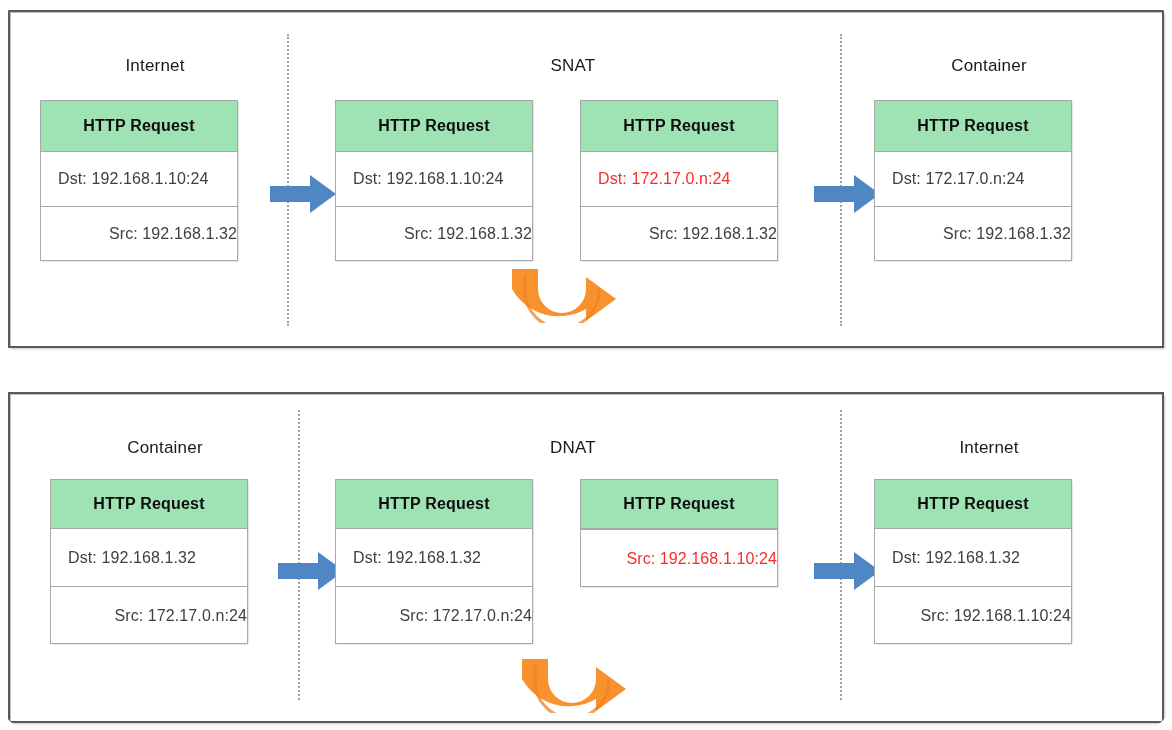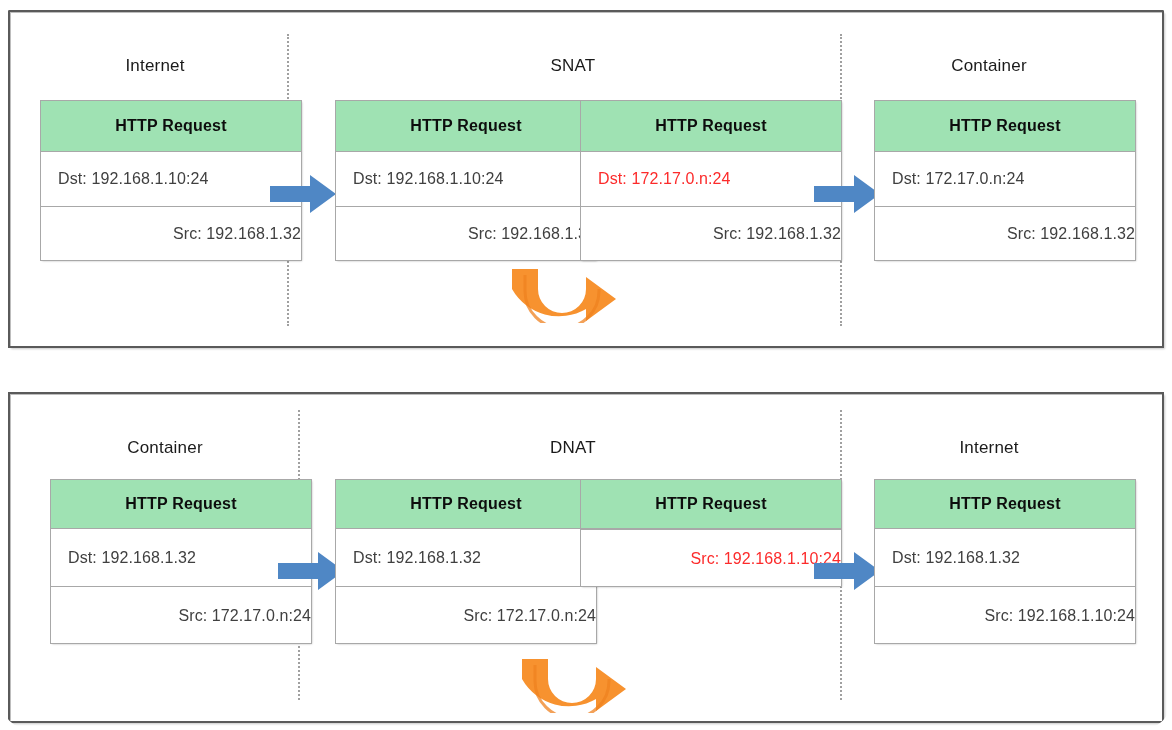--- a/index.html
+++ b/index.html
@@ -58,21 +58,21 @@
     font-size: 17px;
     color: #1a1a1a;
     letter-spacing: .2px;
     white-space: nowrap;
     line-height: 20px;
   }
 
   
   .packet {
     position: absolute;
-    width: 262px;
+    width: 198px;
     border: 1px solid #a8a8a8;
     background: #ffffff;
     box-sizing: border-box;
     box-shadow: 1px 1px 2px -1px rgba(0,0,0,.28);
   }
   .packet .ph {
     background: #9fe2b3;
     border-bottom: 1px solid #a8a8a8;
     font-size: 16px;
     font-weight: bold;

